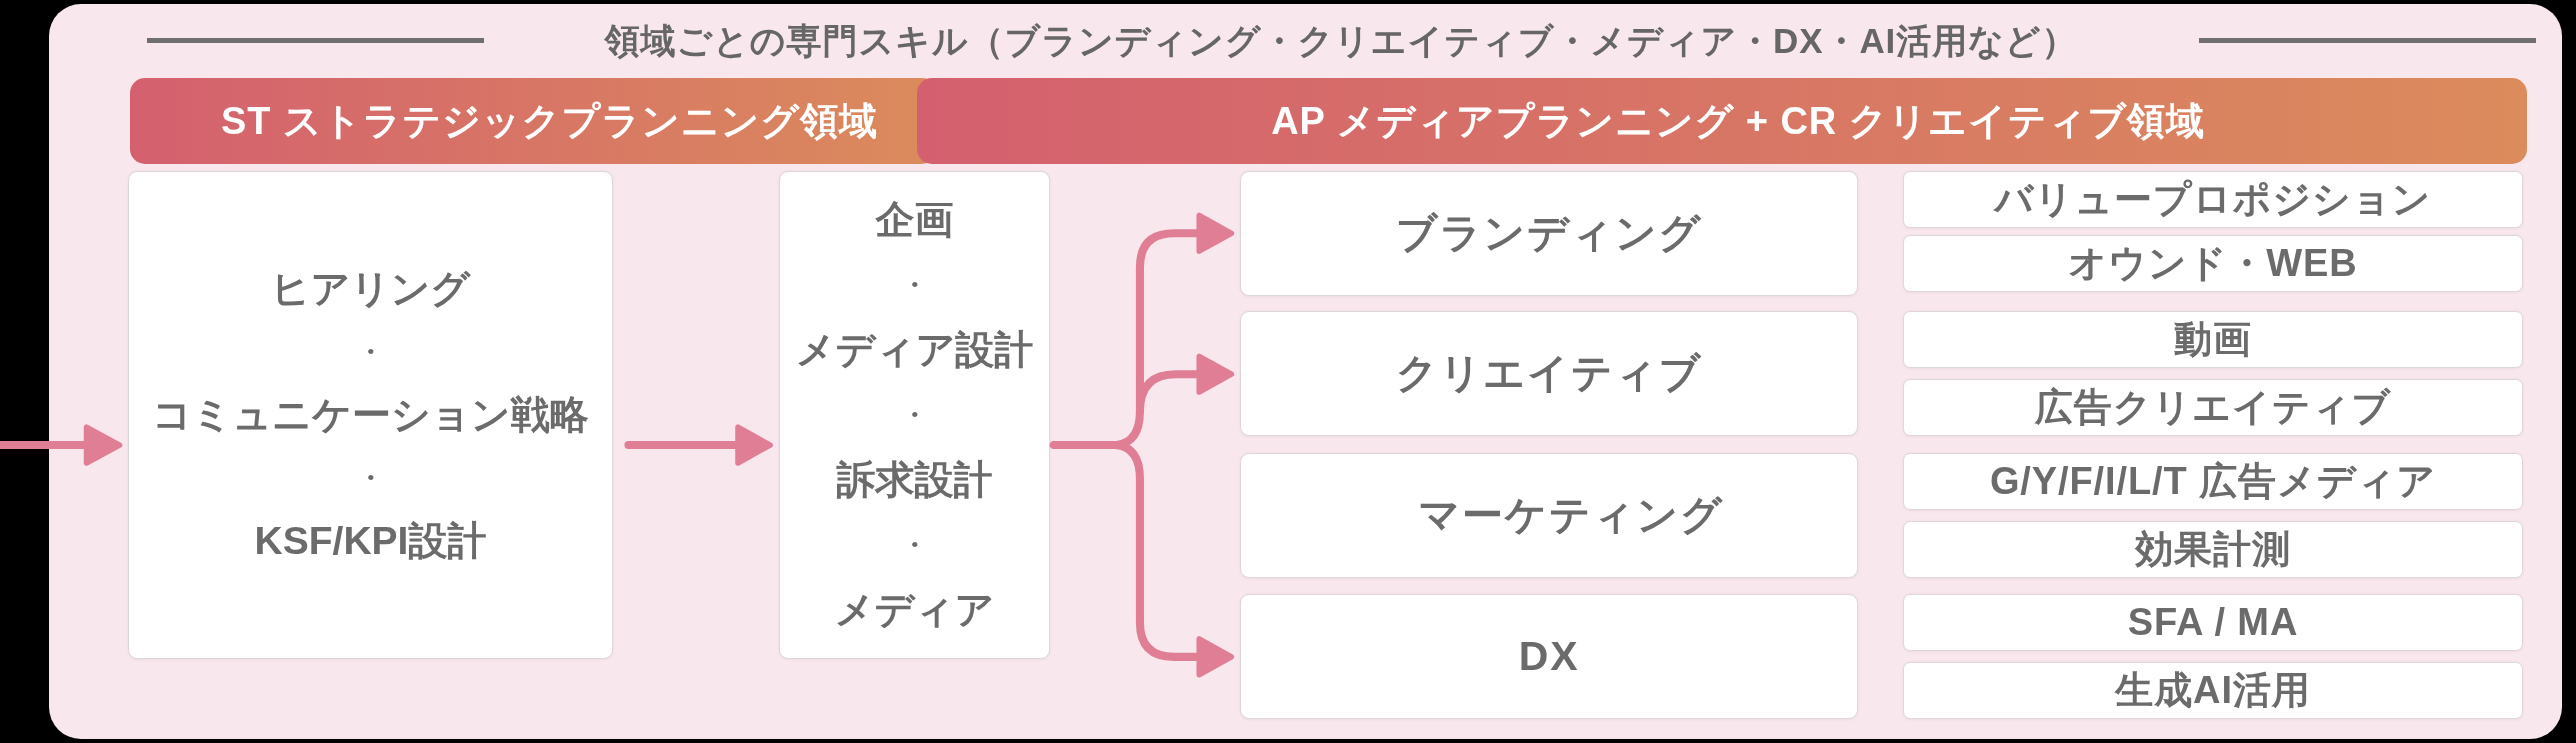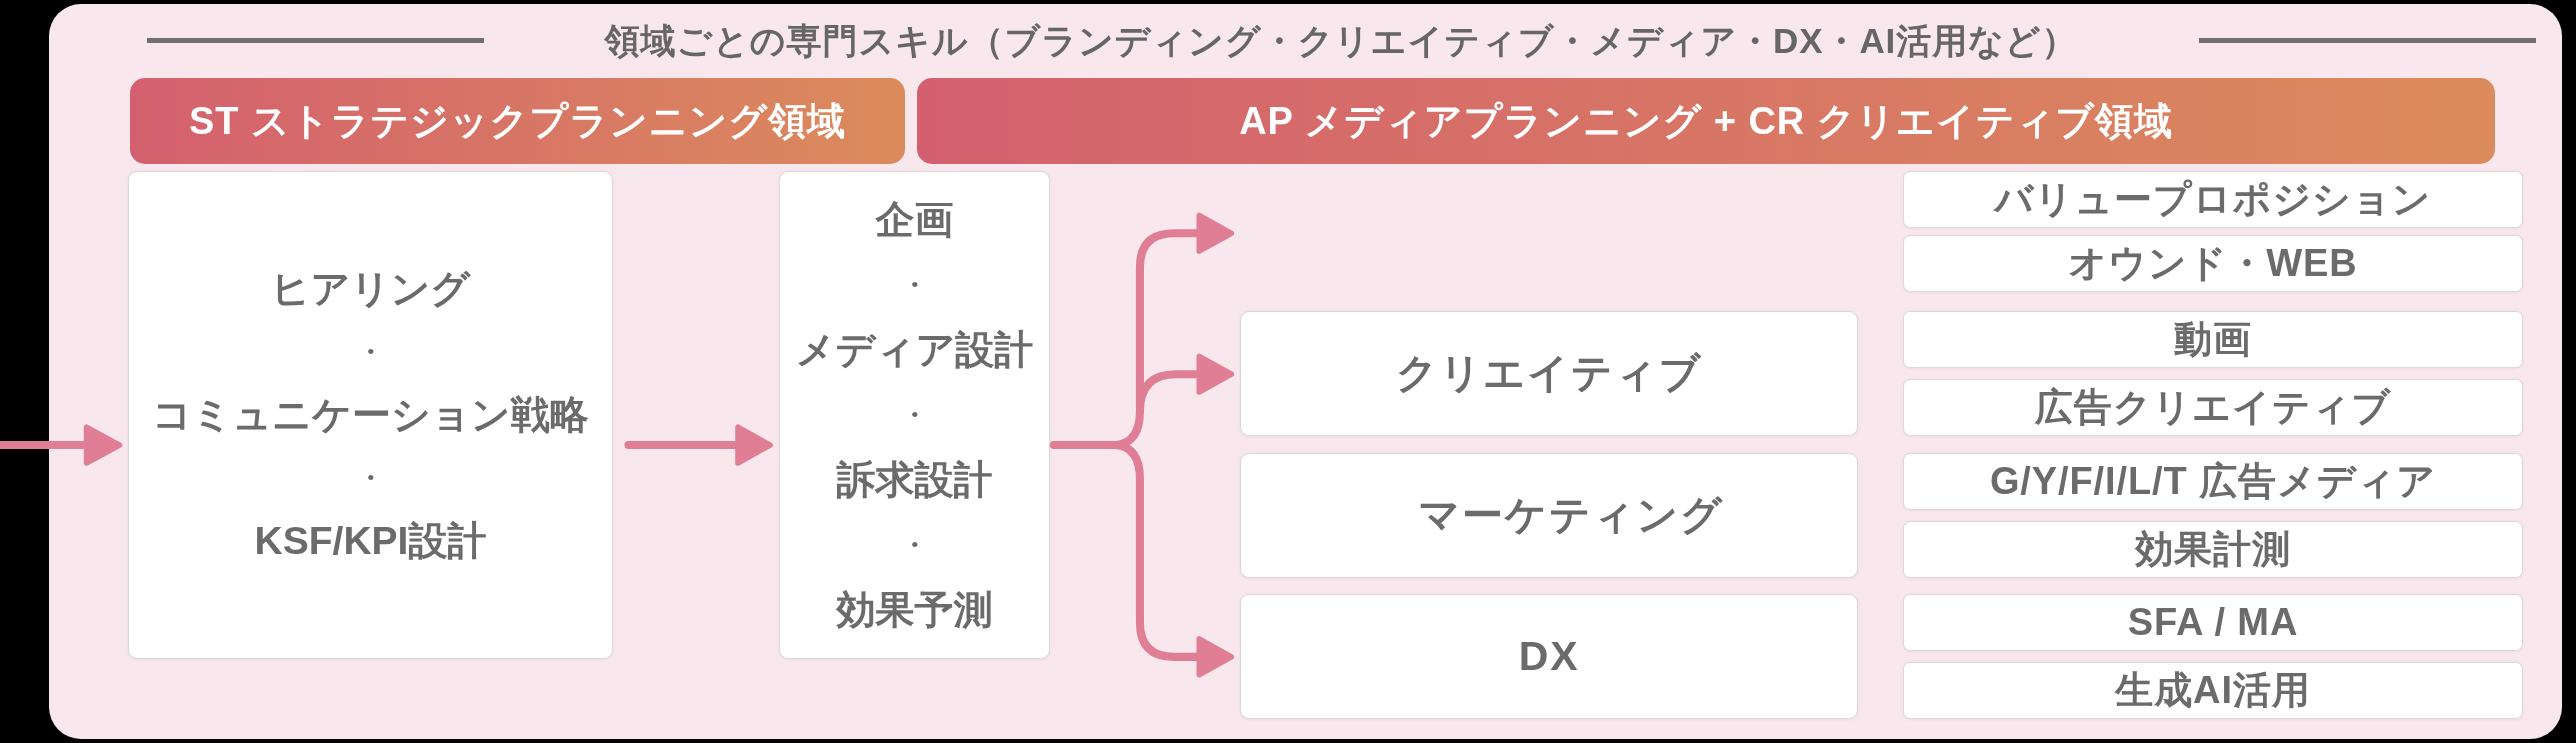--- a/index.html
+++ b/index.html
@@ -38,20 +38,21 @@
   .dash-right { left: 2199px; width: 337px; }
   .bar {
     position: absolute;
     top: 78px; height: 86px;
     border-radius: 15px;
     background: linear-gradient(90deg, #d4606f 0%, #db8b5c 100%);
     color: #ffffff;
     font-size: 38px;
     display: flex; align-items: center; justify-content: center;
     letter-spacing: 0.9px;
+    padding-left: 32px;
   }
   .bar-st { left: 130px;  width: 775px; }
   .bar-ap { left: 917px; width: 1578px; }
   .whitebox {
     position: absolute;
     background: #ffffff;
     border: 1.8px solid #ddd7da;
     border-radius: 9px;
     box-sizing: border-box;
     color: #6b6b6b;
@@ -119,23 +120,26 @@
     <div class="flow-line">KSF/KPI設計</div>
   </div>
 
   <div class="whitebox flowbox mid">
     <div class="flow-line">企画</div>
     <div class="flow-line flow-dot">・</div>
     <div class="flow-line">メディア設計</div>
     <div class="flow-line flow-dot">・</div>
     <div class="flow-line">訴求設計</div>
     <div class="flow-line flow-dot">・</div>
-    <div class="flow-line">効果予測</div>
+    <div class="flow-line">メディア</div>
   </div>
 
+  <div class="whitebox catbox cat-1">
+    <span>ブランディング</span>
+  </div>
   <div class="whitebox catbox cat-2">
     <span>クリエイティブ</span>
   </div>
   <div class="whitebox catbox cat-3">
     <span>マーケティング</span>
   </div>
   <div class="whitebox catbox cat-4">
     <span>DX</span>
   </div>
 

